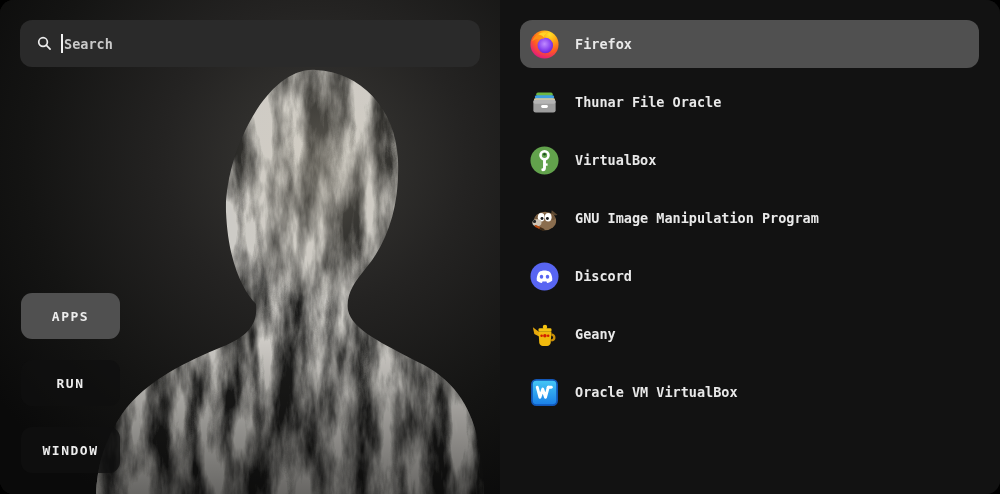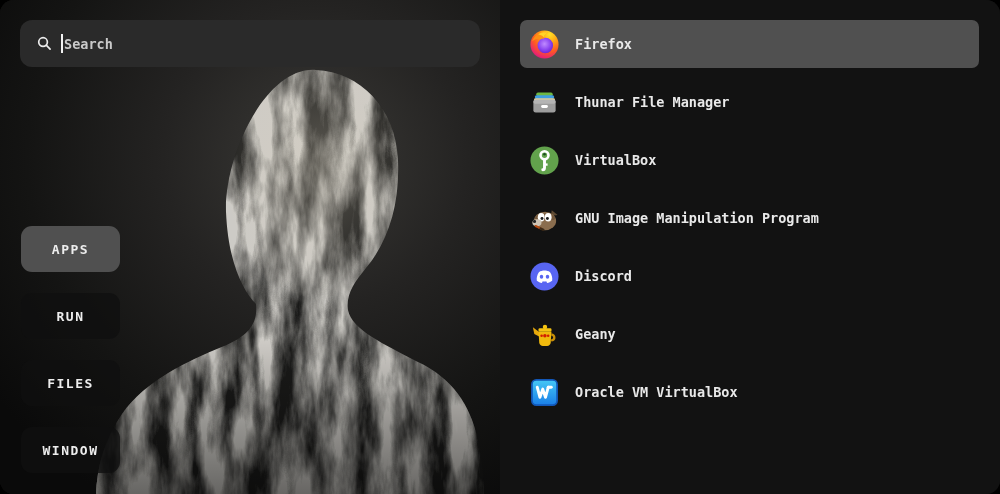--- a/index.html
+++ b/index.html
@@ -33,21 +33,21 @@
     display:flex;align-items:center;justify-content:center;
     color:#ededed;font-size:13px;letter-spacing:1.5px;cursor:pointer;
   }
   .tab.active{background:var(--selected-bg,#505050);}
   
   .right-pane{
     flex:1;box-sizing:border-box;padding:20px 21px 20px 20px;
     display:flex;flex-direction:column;gap:10px;background:var(--window-bg,#121212);
   }
   .row{
-    height:48px;flex:none;border-radius:7px;
+    height:48px;flex:none;border-radius:12px;
     display:flex;align-items:center;padding:0 9px;gap:15px;cursor:pointer;
   }
   .row.selected{background:var(--selected-bg,#505050);}
   .app-icon{width:31px;height:31px;flex:none;display:block;}
   .app-label{color:var(--text,#e9e9e9);font-size:13.5px;white-space:nowrap;}
   .sprite{position:absolute;width:0;height:0;overflow:hidden;}
 </style>
 </head>
 <body>
 
@@ -103,40 +103,37 @@
     </div>
 
     <div class="tabs" id="tabs">
         <div class="tab active">
           <span>APPS</span>
         </div>
         <div class="tab">
           <span>RUN</span>
         </div>
         <div class="tab">
-          <span>FILES</span>
-        </div>
-        <div class="tab">
           <span>WINDOW</span>
         </div>
       </div>
   </div>
 
   <div class="right-pane" id="app-list">
       <div class="row selected">
         <svg class="app-icon">
           <use href="#sym-firefox-icon"></use>
         </svg>
         <span class="app-label">Firefox</span>
       </div>
       <div class="row">
         <svg class="app-icon">
           <use href="#sym-thunar-icon"></use>
         </svg>
-        <span class="app-label">Thunar File Manager</span>
+        <span class="app-label">Thunar File Oracle</span>
       </div>
       <div class="row">
         <svg class="app-icon">
           <use href="#sym-keepassxc-icon"></use>
         </svg>
         <span class="app-label">VirtualBox</span>
       </div>
       <div class="row">
         <svg class="app-icon">
           <use href="#sym-gimp-icon"></use>

